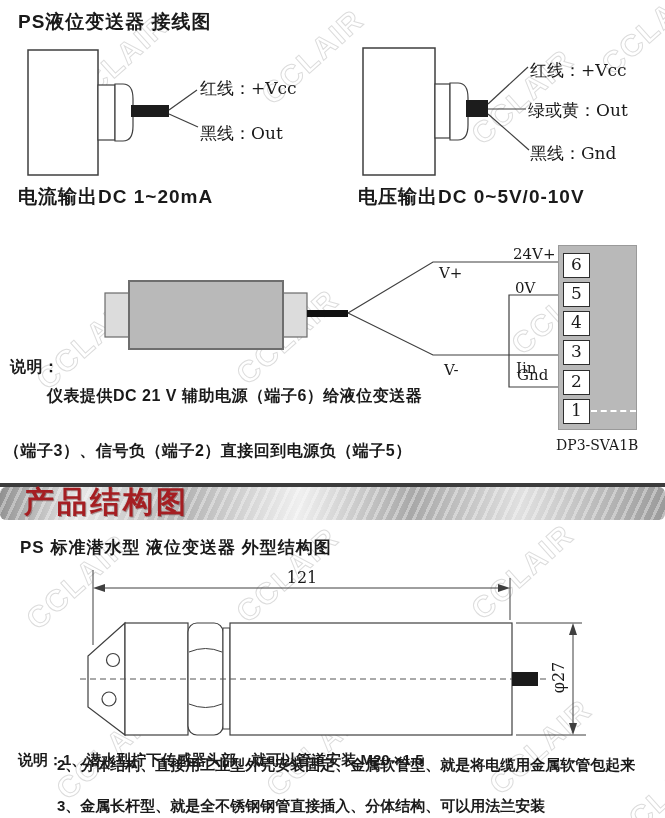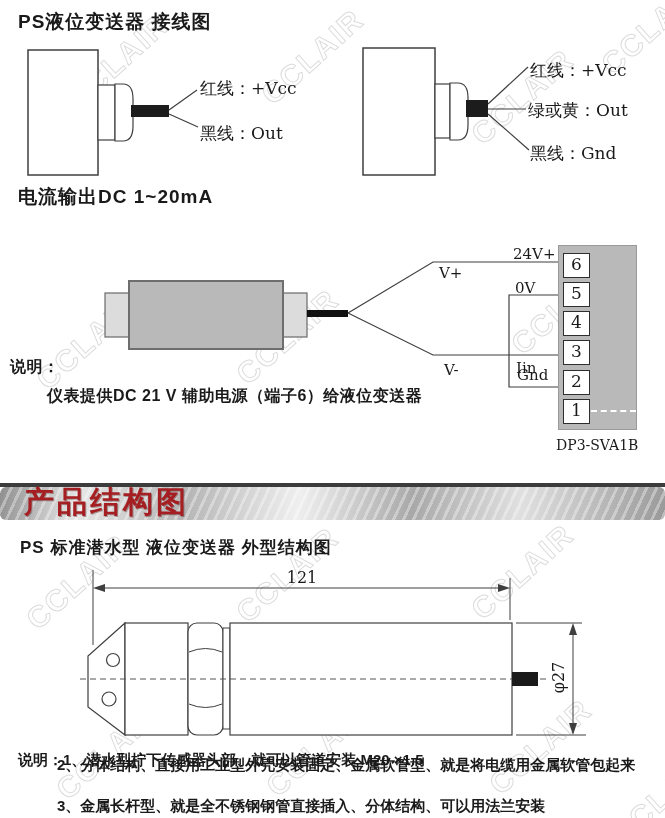--- a/index.html
+++ b/index.html
@@ -117,40 +117,42 @@
   </svg>
 
   <div class="lbl h-title" style="left:18px;top:9px;">PS液位变送器 接线图</div>
   <div class="lbl wire-lbl serif" style="left:200px;top:77px;">红线：+Vcc</div>
   <div class="lbl wire-lbl serif" style="left:200px;top:122px;">黑线：Out</div>
   <div class="lbl h-title" style="left:18px;top:184px;">电流输出DC 1~20mA</div>
 
   <div class="lbl wire-lbl serif" style="left:530px;top:59px;">红线：+Vcc</div>
   <div class="lbl wire-lbl serif" style="left:528px;top:99px;">绿或黄：Out</div>
   <div class="lbl wire-lbl serif" style="left:530px;top:142px;">黑线：Gnd</div>
+  <div class="lbl h-title" style="left:358px;top:184px;">电压输出DC 0~5V/0-10V</div>
 
   <div class="lbl small-lbl serif" style="left:439px;top:264px;">V+</div>
   <div class="lbl small-lbl serif" style="left:444px;top:361px;">V-</div>
   <div class="lbl small-lbl serif" style="left:513px;top:245px;">24V+</div>
   <div class="lbl small-lbl serif" style="left:515px;top:279px;">0V</div>
   <div class="lbl small-lbl serif" style="left:516px;top:359px;">Iin</div>
   <div class="lbl small-lbl serif" style="left:517px;top:366px;">Gnd</div>
 
   <div class="abs" style="left:558px;top:245px;width:79px;height:185px;background:#b9b9b9;border:1px solid #9a9a9a;box-sizing:border-box;"></div>
   <div class="term" style="top:253px;">6</div>
   <div class="term" style="top:282px;">5</div>
   <div class="term" style="top:311px;">4</div>
   <div class="term" style="top:340px;">3</div>
   <div class="term" style="top:370px;">2</div>
   <div class="term" style="top:399px;">1</div>
   <div class="dashed-white"></div>
   <div class="lbl serif" style="left:556px;top:437px;font-size:14px;">DP3-SVA1B</div>
 
   <div class="lbl para" style="left:10px;top:357px;">说明：</div>
   <div class="lbl para" style="left:47px;top:386px;">仪表提供DC 21 V 辅助电源（端子6）给液位变送器</div>
+  <div class="lbl para" style="left:4px;top:441px;">（端子3）、信号负（端子2）直接回到电源负（端子5）</div>
 
   <div id="banner-strip"></div>
   <div id="banner">
     <span class="t" style="color: rgb(165, 30, 34);">产品结构图</span>
   </div>
 
   <div class="lbl bold" style="left:20px;top:536px;font-size:17px;letter-spacing:1px;">PS 标准潜水型 液位变送器 外型结构图</div>
   <div class="lbl serif" style="left:282px;top:568px;width:40px;font-size:16px;text-align:center;">121</div>
   <div class="lbl serif" style="left:538px;top:668px;width:40px;font-size:16px;text-align:center;transform:rotate(-90deg);transform-origin:center;">φ27</div>
 

